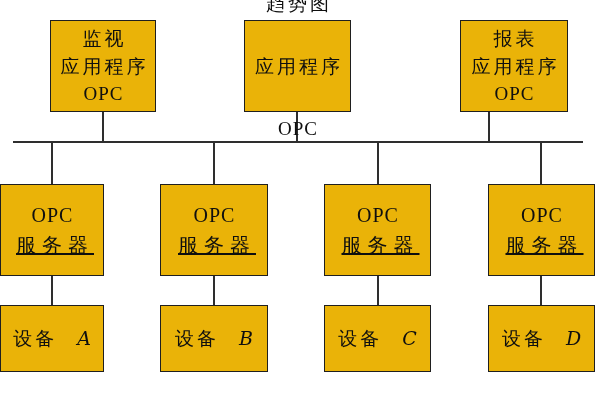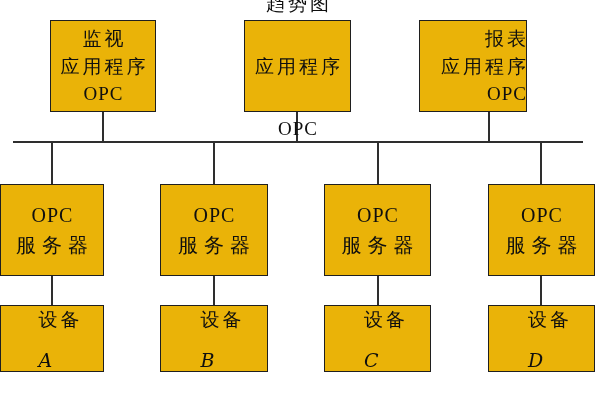--- a/index.html
+++ b/index.html
@@ -39,24 +39,24 @@
     font-size: 20px;
     line-height: 30px;
   }
   .box-device {
     top: 305px;
     height: 67px;
     font-size: 19px;
   }
   .ls2 { letter-spacing: 3px; margin-right: -3px; }
   .ls1 { letter-spacing: 1px; margin-right: -1px; font-family: Liberation Serif, serif; }
-  .ls5 { letter-spacing: 6px; margin-right: -6px; }
+  .ls5 { letter-spacing: 6px; margin-right: -6px; text-decoration: underline; }
   .device-line {
     display: flex;
-    flex-direction: column;
+    flex-direction: row;
     align-items: baseline;
     gap: 16px;
   }
   .device-id {
     font-style: italic;
     margin-left: 7px;
   }
   .hline {
     position: absolute;
     height: 1.6px;
@@ -79,21 +79,21 @@
   .v-srv-3 { left: 377px; top: 142px; height: 43px; }
   .v-srv-4 { left: 540px; top: 142px; height: 43px; }
   
   .v-dev-1 { left: 51px;  top: 275px; height: 31px; }
   .v-dev-2 { left: 213px; top: 275px; height: 31px; }
   .v-dev-3 { left: 377px; top: 275px; height: 31px; }
   .v-dev-4 { left: 540px; top: 275px; height: 31px; }
   
   .t1 { left: 50px;  width: 106px; }
   .t2 { left: 244px; width: 107px; gap: 35px; }
-  .t3 { left: 419px; width: 108px; align-items: flex-end; }
+  .t3 { left: 460px; width: 108px; }
   .c1 { left: 0px;   width: 104px; }
   .c2 { left: 160px; width: 108px; }
   .c3 { left: 324px; width: 107px; }
   .c4 { left: 488px; width: 107px; }
 </style>
 </head>
 <body>
 
 <div class="stage">
 

